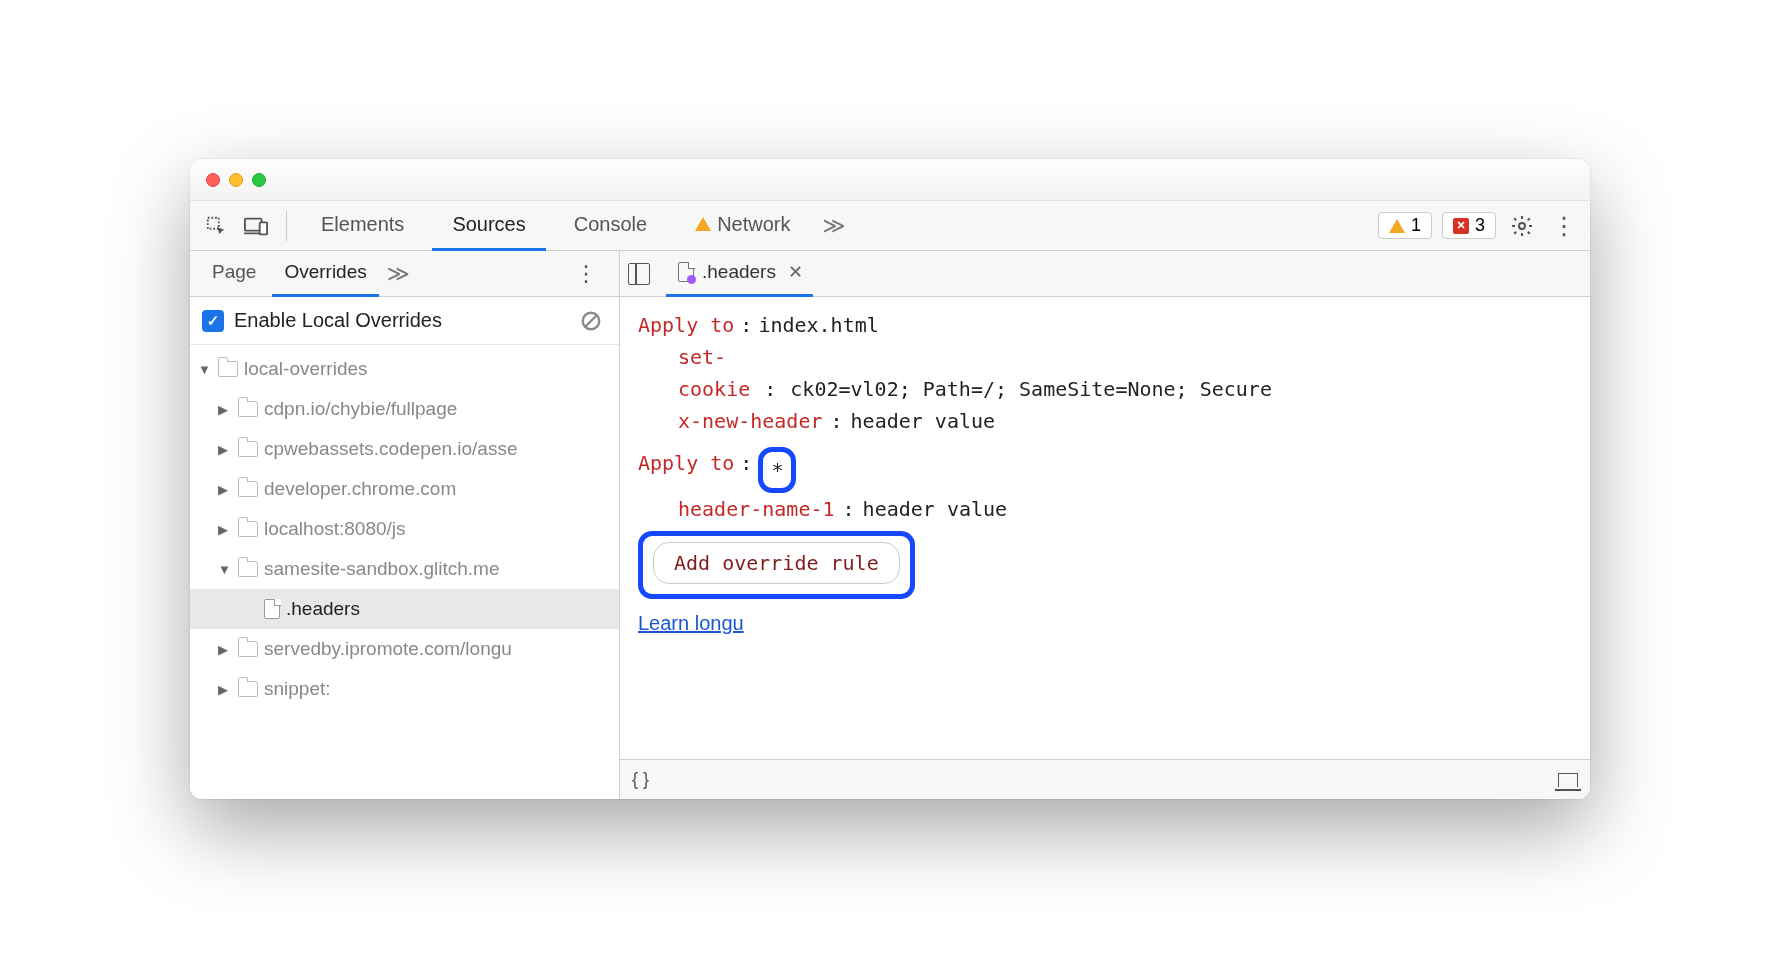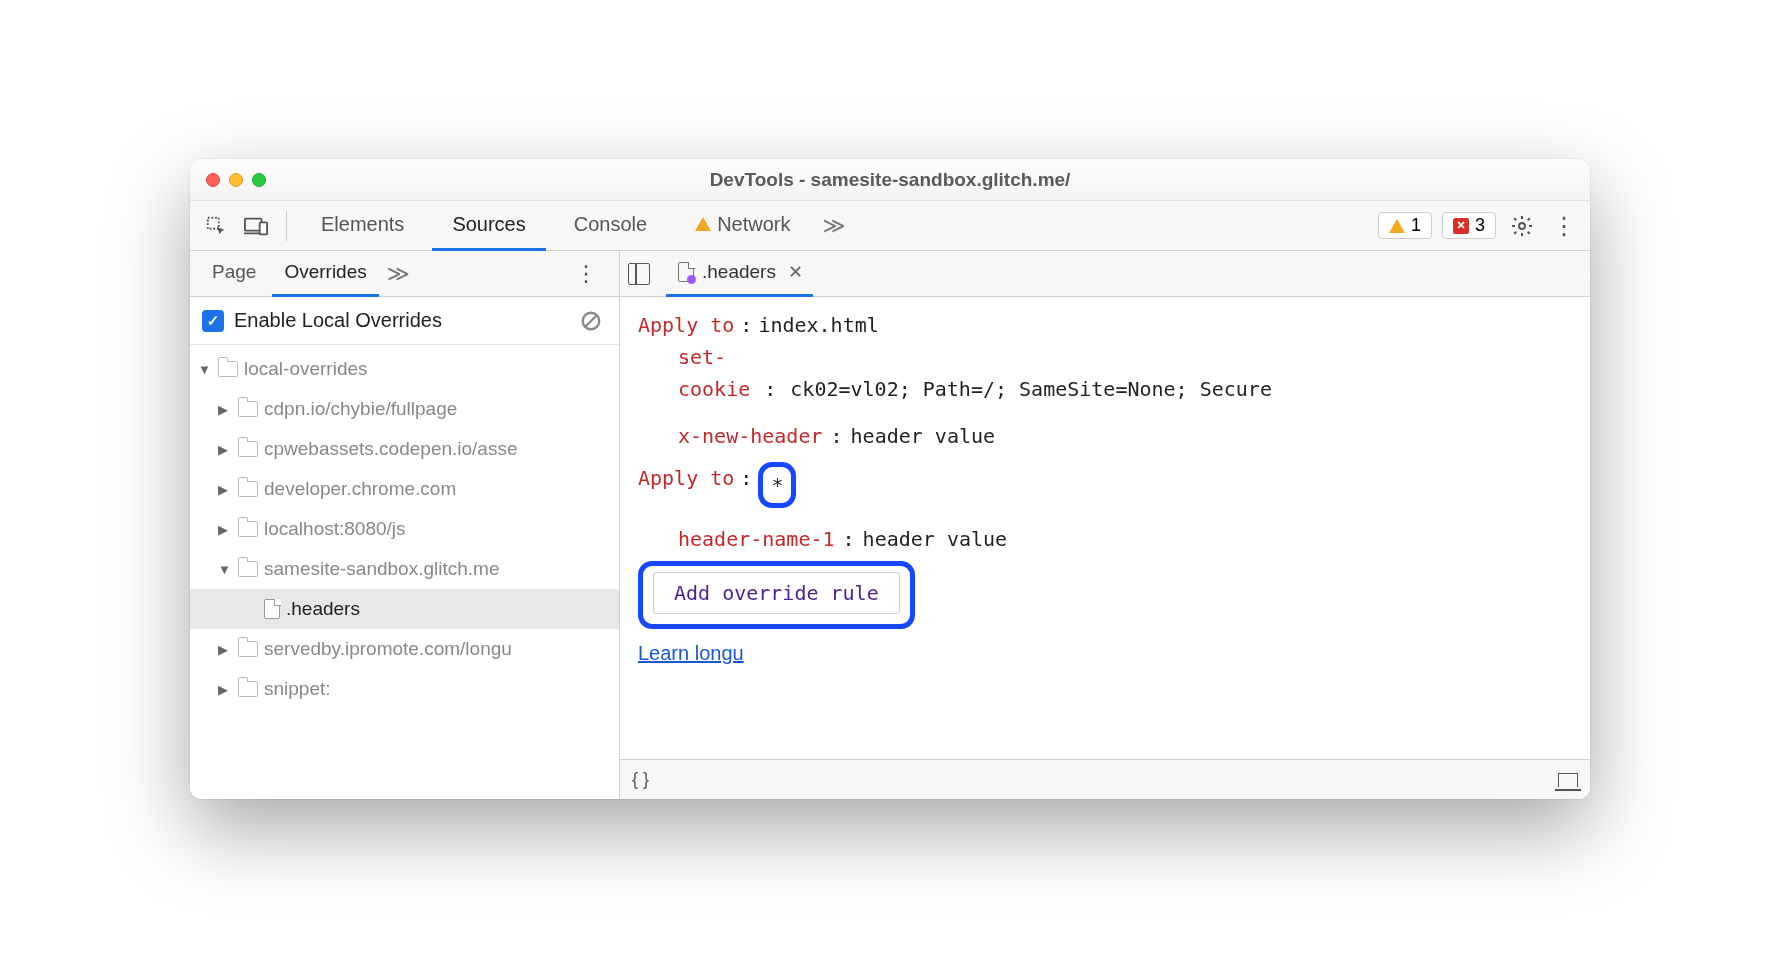--- a/index.html
+++ b/index.html
@@ -135,30 +135,30 @@
   .close-x{color:#666;font-size:18px;padding:0 4px;cursor:pointer;}
 
   .content {
     flex:1; padding:12px 18px; font-family: ui-monospace, Menlo, Consolas, monospace;
     font-size:20px; line-height:1.6; color:#222; overflow:auto;
   }
   .kw { color:#c62828; }
   .lbl2{ color:#222; }
   .row { display:flex; gap:6px; align-items:flex-start; }
   .indent { padding-left:40px; }
-  .hdr-pair { display:flex; align-items:flex-end; gap:8px;margin-top:15px; }
+  .hdr-pair { display:flex; align-items:flex-end; gap:8px; }
   .hdr-val { color:#222; }
   .hi-box {
     border:5px solid #1548ff; border-radius:14px; padding:2px 8px;
     display:inline-block;
   }
   .hi-box.btnwrap { padding:6px 10px 10px 10px; }
   .add-rule-btn {
-    background:#fff;border:1px solid #ccc;border-radius:3px;
-    padding:8px 20px; font-size:20px; color:#4c1d95; font-family:inherit; cursor:pointer;
+    background:#fff;border:1px solid #ccc;border-radius:16px;
+    padding:8px 20px; font-size:20px; color:#7f1d1d; font-family:inherit; cursor:pointer;
   }
   .learn { color:#1a57d6; text-decoration:underline; font-family:-apple-system,sans-serif; font-size:20px; cursor:pointer;}
 
   .status-bar {
     height:40px;border-top:1px solid #d0d0d0;background:#f7f7f7;
     display:flex;align-items:center;justify-content:space-between;padding:0 12px;font-size:18px;color:#555;
   }
   .drawer-ico{width:20px;height:14px;border:1.5px solid #555;border-bottom:none;position:relative;display:inline-block;}
   .drawer-ico::after{content:"";position:absolute;left:-4px;right:-4px;bottom:-4px;height:1.5px;background:#555;}
 </style>
@@ -166,21 +166,20 @@
 <body>
 
 <div class="window">
 
   <div class="titlebar">
     <div class="traffic">
       <span class="tl-red"></span>
       <span class="tl-yel"></span>
       <span class="tl-grn"></span>
     </div>
-    <div class="title">DevTools - samesite-sandbox.glitch.me/</div>
   </div>
 
   <div class="toolbar">
     <span class="icon-btn">
       <svg width="22" height="22" viewBox="0 0 24 24" fill="none" stroke="#555" stroke-width="2">
         <rect x="3" y="3" width="12" height="12" stroke-dasharray="2 2"></rect>
         <path d="M13 13 l8 3 -3 2 -2 3 z" fill="#555" stroke="none"></path>
       </svg>
     </span>
     <span class="icon-btn">

